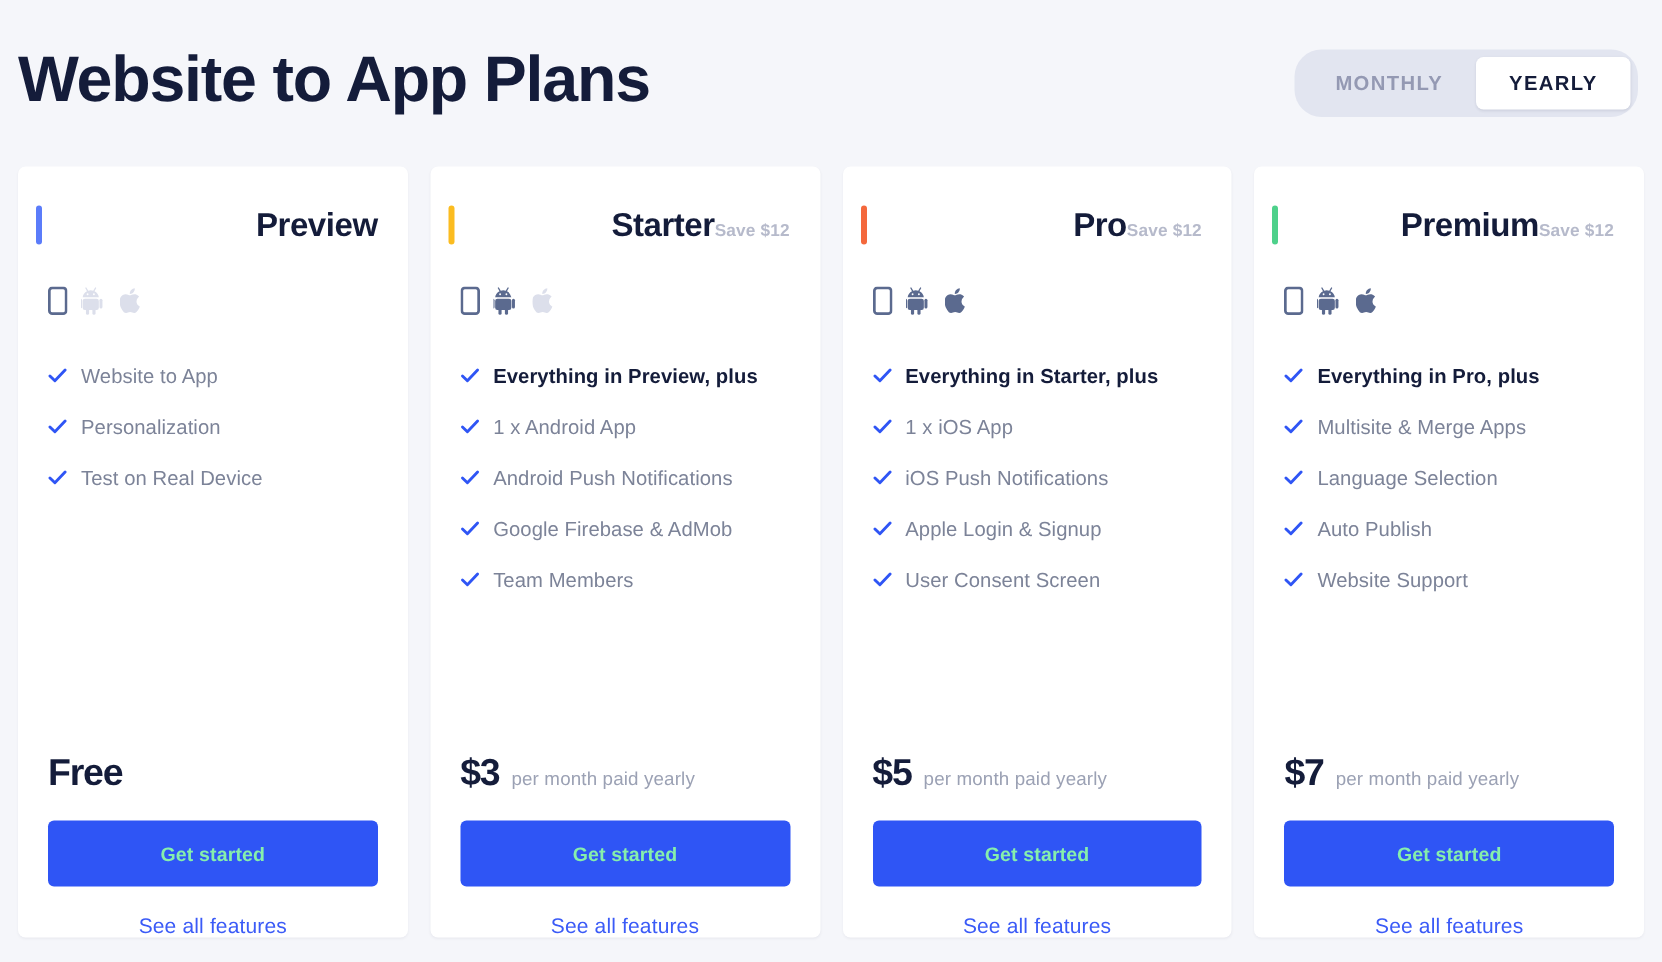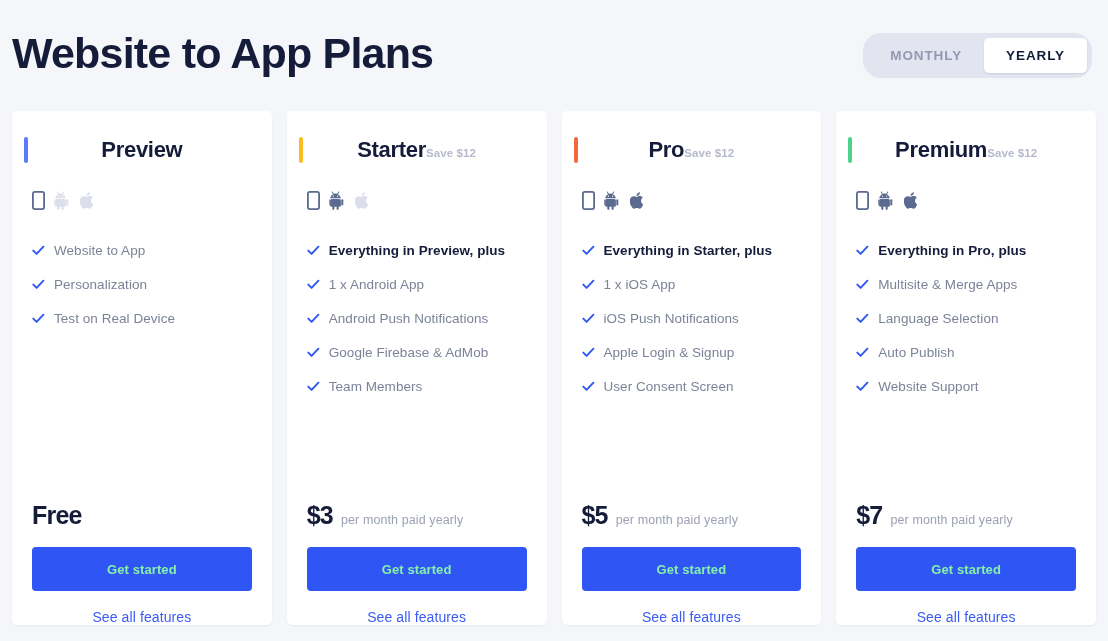--- a/index.html
+++ b/index.html
@@ -92,21 +92,21 @@
     position: relative;
     display: flex;
     flex-direction: column;
     padding: 26px 20px 0 20px;
     box-shadow: 0 1px 2px rgba(20,28,58,0.05);
   }
 
   .card-head {
     display: flex;
     align-items: baseline;
-    justify-content: center;
+    justify-content: flex-end;
     position: relative;
     height: 28px;
   }
 
   .accent {
     position: absolute;
     left: -8px;
     top: 0px;
     width: 4px;
     height: 26px;

